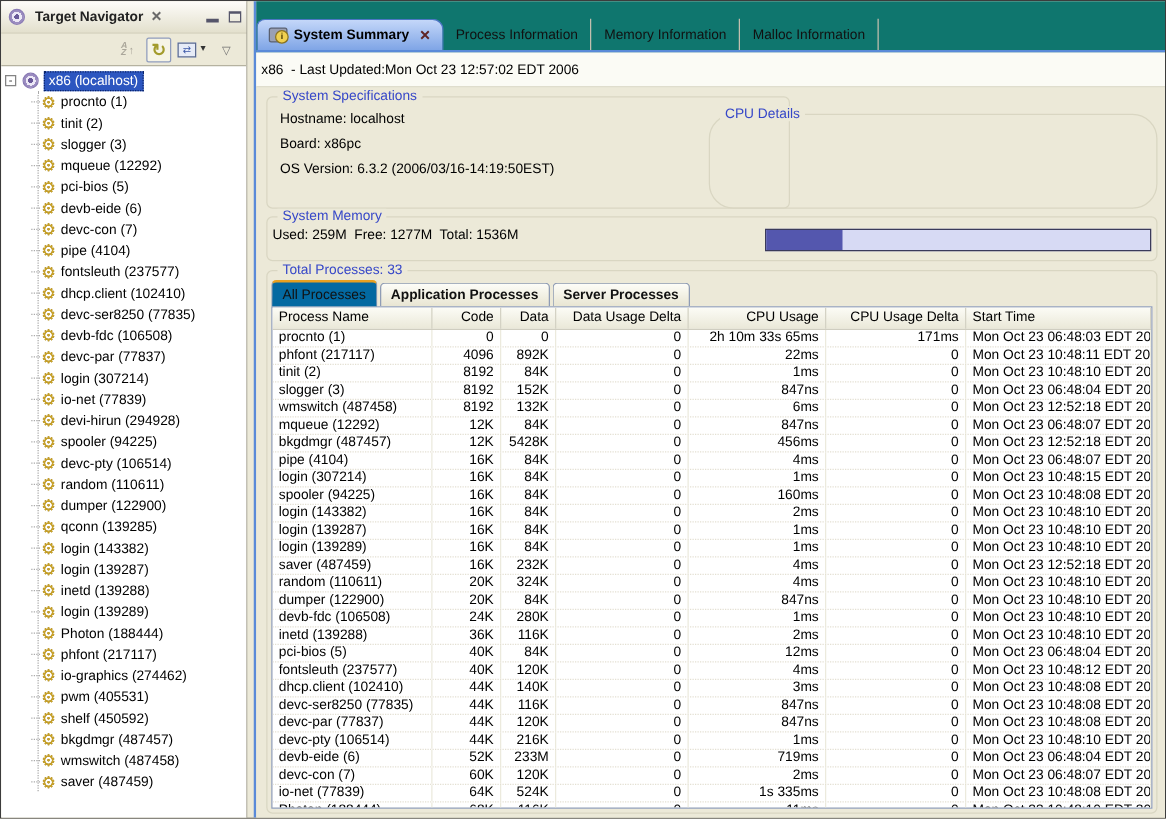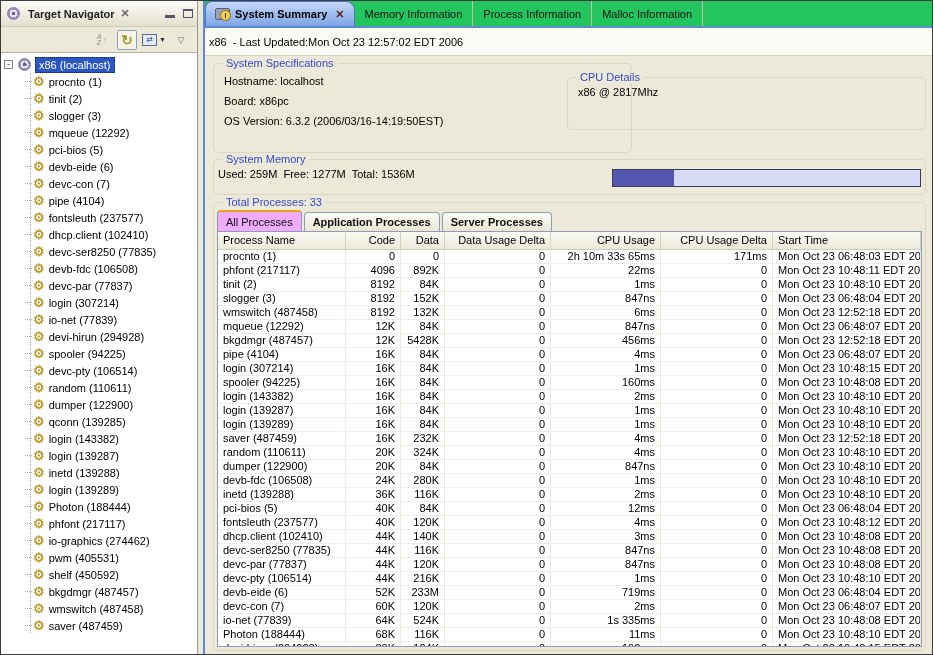--- a/index.html
+++ b/index.html
@@ -40,51 +40,51 @@
   .root-label { background:#2c56c0; color:#fff; padding:1px 3px; border:1px dotted #0a246a; }
   .tree-item { height:17px; display:flex; align-items:center; padding-left:24px; white-space:nowrap; position:relative; z-index:1; }
   .conn { width:7px; border-top:1px dotted #aaa; margin-right:1px; }
   .gear { color:#c9a227; font-size:13px; line-height:13px; margin-right:4px; text-shadow:0 0 0 #8a6d14; }
   .tlabel { color:#000; }
 
   .sash { width:5px; background:#ece9d8; }
 
   
   .editor { flex:1; min-width:0; display:flex; flex-direction:column; border-left:2px solid #5a8ad8; background:#ece9d8; }
-  .editor-tabs { height:27px; display:flex; align-items:flex-end; border-bottom:2px solid #5a8ad8; background:#22c55e; }
+  .editor-tabs { height:41px; display:flex; align-items:flex-end; border-bottom:2px solid #5a8ad8; background:#0f766e; }
   .etab-active { height:25px; display:flex; align-items:center; gap:5px; padding:0 9px;
     background:linear-gradient(#c4d7f9,#7fa5e6); border:1px solid #4b76c4; border-bottom:none;
     border-radius:7px 9px 0 0; font-weight:bold; }
   .sysicon { width:15px; height:12px; background:#9aa0b4; border:1px solid #5a6070; border-radius:2px; position:relative; }
   .sysicon::after { content:"i"; position:absolute; right:-2px; bottom:-2px; width:9px; height:9px; border-radius:50%;
     background:#f0d050; border:1px solid #8a7320; font-size:7px; line-height:9px; text-align:center; font-weight:bold; color:#3a3000; }
   .etab-close { color:#5f2424; font-weight:bold; font-size:11px; margin-left:3px; }
   .etab { height:25px; display:flex; align-items:center; padding:0 10px; border-right:1px solid #c2bfae; color:#111; }
 
   .editor-header { height:28px; background:#fbfbf5; border-bottom:1px solid #d6d3c0; display:flex; align-items:center; padding:0 4px; white-space:pre; }
 
   .editor-content { flex:1; position:relative; background:#ece9d8; }
 
   .groupbox { position:absolute; border:1px solid #d9d6c2; border-radius:5px; }
   .grouplabel { position:absolute; top:-7px; left:8px; background:#ece9d8; padding:0 4px; color:#3647c8; white-space:nowrap; }
   .gb-specs { left:8px; top:7px; width:419px; height:90px; }
   .gb-specs .gline { padding:3px 10px 0 10px; line-height:17px; white-space:nowrap; }
   .gb-specs .gline:first-of-type { padding-top:9px; }
-  .gb-cpu { left:362px; top:21px; right:6px; height:53px; }
+  .gb-cpu { left:362px; top:21px; right:6px; height:76px;border-radius:20px; }
   .gb-cpu .gline { padding:8px 10px 0 10px; white-space:nowrap; }
   .gb-mem { left:8px; top:103px; right:6px; height:36px; }
   .mem-text { position:absolute; left:4px; top:8px; white-space:pre; }
   .mem-bar { position:absolute; left:398px; right:4px; top:9px; height:18px; background:#d7daf4; border:1px solid #3a3a5a; }
   .mem-fill { height:100%; background:#5457ae; }
   .gb-proc { left:8px; top:146px; right:6px; bottom:3px; }
 
   .proc-tabs { position:absolute; left:3px; top:8px; height:20px; display:flex; align-items:flex-end; gap:2px; }
   .ptab { height:19px; display:flex; align-items:center; padding:0 8px; background:linear-gradient(#fdfdf8,#e8e5d2);
     border:1px solid #8f9cb5; border-bottom:none; border-radius:4px 4px 0 0; color:#111;font-weight:bold; }
-  .ptab-active { height:21px; background:#f0abfc; border-top:2px solid #e8a020; font-weight:normal; position:relative; z-index:2; }
+  .ptab-active { height:21px; background:#0369a1; border-top:2px solid #e8a020; font-weight:normal; position:relative; z-index:2; }
 
   .tbl { position:absolute; left:3px; right:3px; top:28px; bottom:3px; background:#fff; border:1px solid #8f9cb5; display:flex; flex-direction:column; overflow:hidden; }
   .tbl-head { display:grid; grid-template-columns:128px 55px 44px 106px 110px 112px 1fr; height:18px; flex:0 0 18px;
     background:linear-gradient(#fcfcf6,#eae8d8); border-bottom:1px solid #cfcdc0; }
   .tbl-head .hc { padding:2px 5px; border-right:1px solid #d4d2c4; white-space:nowrap; overflow:hidden; }
   .tbl-body { flex:1; overflow:hidden; }
   .trow { display:grid; grid-template-columns:128px 55px 44px 106px 110px 112px 1fr; height:14px; line-height:13px; border-bottom:1px dotted #e3e0d2; }
   .trow .c { padding:0 5px; border-right:1px solid #eceadd; white-space:nowrap; overflow:hidden; }
   .num { text-align:right; }
 </style>
@@ -301,43 +301,42 @@
   <div class="sash"></div>
 
   <div class="editor">
     <div class="editor-tabs" id="editor-tabs">
         <div class="etab-active">
           <span class="sysicon"></span>
           <span>System Summary</span>
           <span class="etab-close">✕</span>
         </div>
         <div class="etab">
-          <span>Memory Information</span>
+          <span>Process Information</span>
         </div>
         <div class="etab">
-          <span>Process Information</span>
+          <span>Memory Information</span>
         </div>
         <div class="etab">
           <span>Malloc Information</span>
         </div>
       </div>
     <div class="editor-header">x86  - Last Updated:Mon Oct 23 12:57:02 EDT 2006</div>
 
     <div class="editor-content">
 
       <div class="groupbox gb-specs">
         <span class="grouplabel">System Specifications</span>
         <div class="gline">Hostname: localhost</div>
         <div class="gline">Board: x86pc</div>
         <div class="gline">OS Version: 6.3.2 (2006/03/16-14:19:50EST)</div>
       </div>
 
       <div class="groupbox gb-cpu">
         <span class="grouplabel">CPU Details</span>
-        <div class="gline">x86 @ 2817Mhz</div>
       </div>
 
       <div class="groupbox gb-mem">
         <span class="grouplabel">System Memory</span>
         <div class="mem-text">Used: 259M  Free: 1277M  Total: 1536M</div>
         <div class="mem-bar">
           <div class="mem-fill" id="mem-fill" style="width: 20%; background: rgb(84, 87, 174);"></div>
         </div>
       </div>
 

